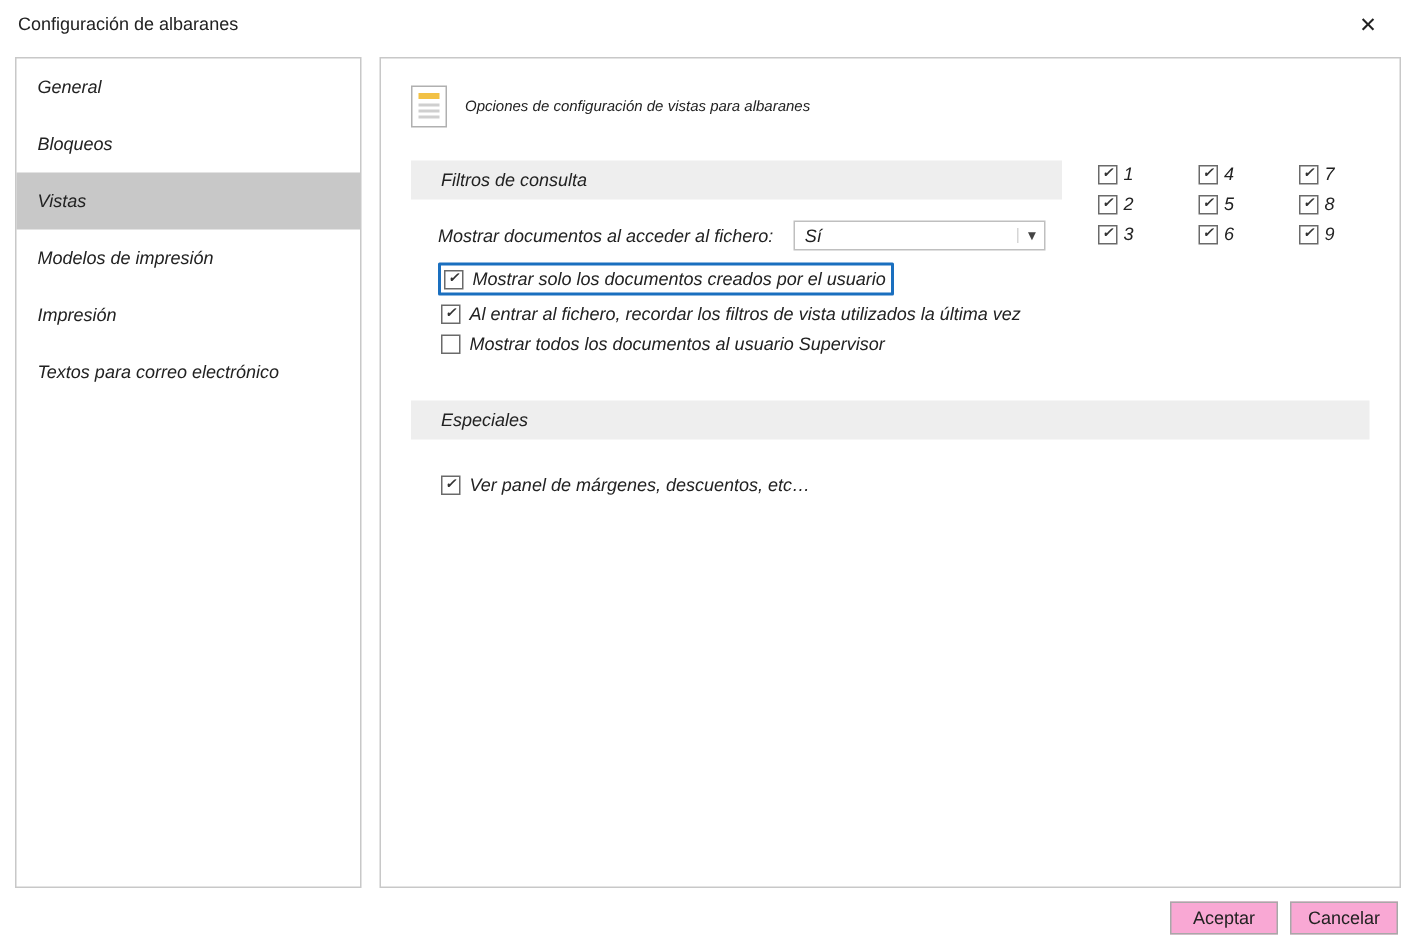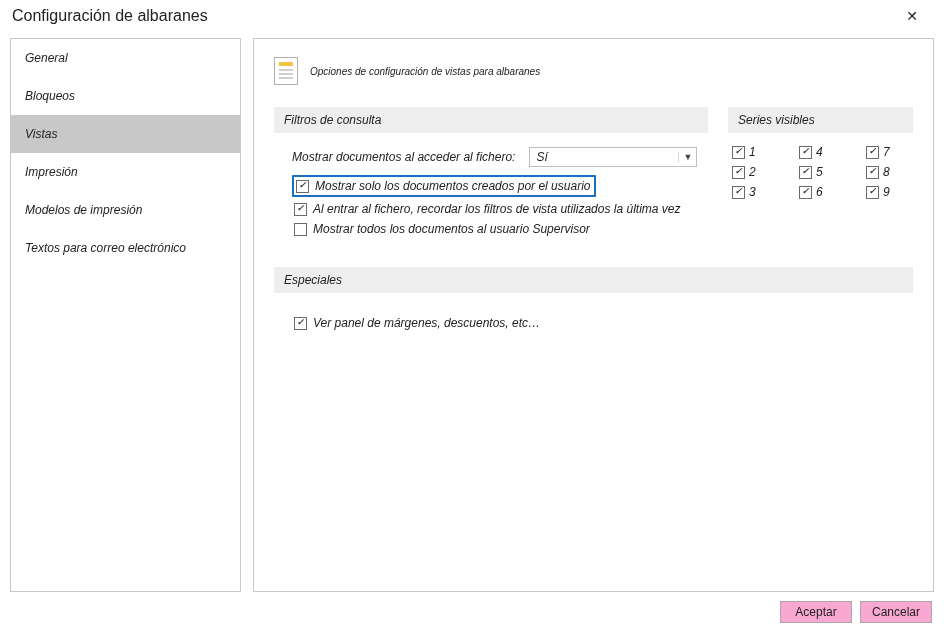--- a/index.html
+++ b/index.html
@@ -10,21 +10,21 @@
     font-size: 12px;
     background: #fff;
     color: #222;
     overflow: hidden;
   }
   .title-bar {
     display: flex; align-items: center; justify-content: space-between;
     height: 32px;
     padding: 0 12px 0 12px;
   }
-  .title-bar .title { font-size: 16px; text-align: right; }
+  .title-bar .title { font-size: 12px; text-align: right; }
   .close-btn {
     width: 40px; height: 28px;
     display: flex; align-items: center; justify-content: center;
     font-size: 14px; font-family: "Segoe UI Symbol", sans-serif;
     color: #222;
   }
   .main-area {
     position: relative;
     height: 560px;
     padding: 6px 10px 0 10px;
@@ -70,21 +70,21 @@
     content:""; position:absolute; left:4px; top:11px; right:4px; height:2px;
     background:#cfcfcf;
     box-shadow: 0 4px 0 #cfcfcf, 0 8px 0 #cfcfcf;
   }
   .header-title { font-size: 10px; }
   .section-row {
     display: flex; gap: 20px;
   }
   .section-header {
     background: #eeeeee;
-    padding: 6px 10px;
+    padding: 6px 20px;
     font-size: 12px;
     margin-bottom: 10px;
   }
   .filters-col { flex: 1; }
   .series-col  { width: 185px; }
 
   .filter-body { padding: 4px 8px 16px 18px; }
   .filter-line1 {
     display: flex; align-items: center; gap: 14px;
     margin-bottom: 8px;
@@ -166,22 +166,22 @@
     <span>✕</span>
   </div>
 </div>
 
 <div class="main-area">
 
   <div class="nav-panel">
     <div class="nav-item">General</div>
     <div class="nav-item">Bloqueos</div>
     <div class="nav-item selected">Vistas</div>
+    <div class="nav-item">Modelos de impresión</div>
     <div class="nav-item">Impresión</div>
-    <div class="nav-item">Modelos de impresión</div>
     <div class="nav-item">Textos para correo electrónico</div>
   </div>
 
   <div class="content-panel">
 
     <div class="header-row">
       <div class="doc-icon"></div>
       <div class="header-title">Opciones de configuración de vistas para albaranes</div>
     </div>
 
@@ -211,21 +211,20 @@
 
           <div class="check-line">
             <span class="chk"></span>
             <span>Mostrar todos los documentos al usuario Supervisor</span>
           </div>
 
         </div>
       </div>
 
       <div class="series-col">
-        <div class="section-header">Series visibles</div>
         <div class="series-grid">
           <div class="series-cell">
             <span class="chk checked"></span>
             <span>1</span>
           </div>
           <div class="series-cell">
             <span class="chk checked"></span>
             <span>4</span>
           </div>
           <div class="series-cell">

